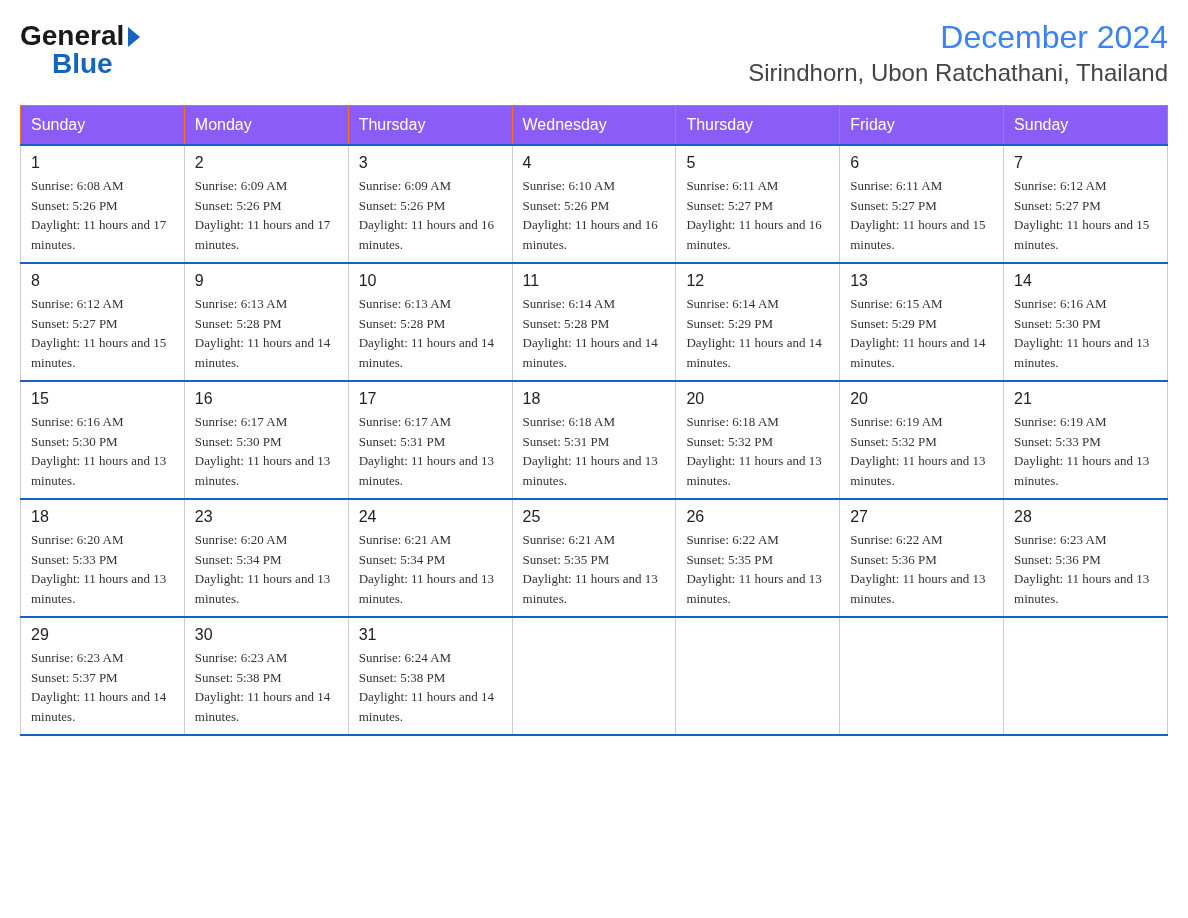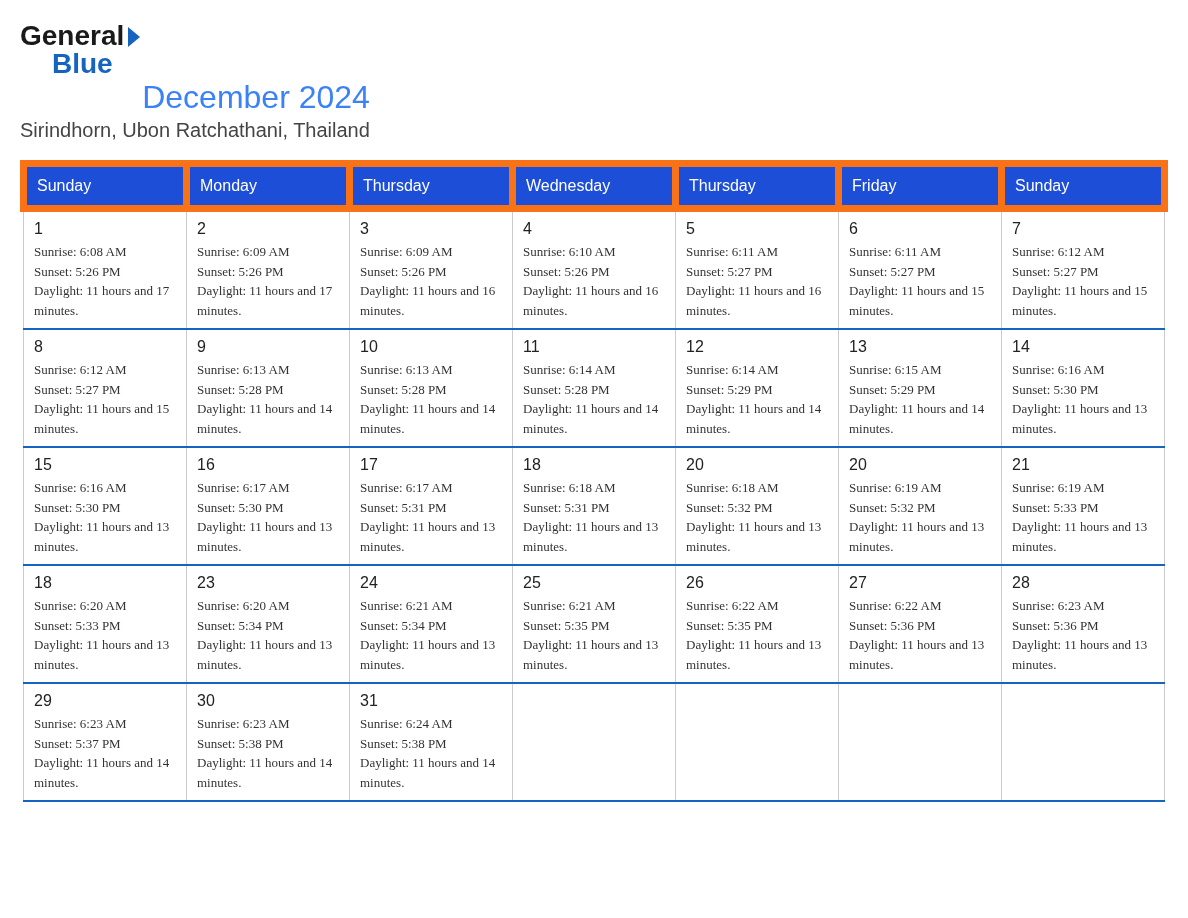--- a/index.html
+++ b/index.html
@@ -8,21 +8,20 @@
       background: #fff;
       width: 1188px;
       min-height: 918px;
       padding: 20px;
     }
     .header-area {
       display: flex;
       justify-content: space-between;
       align-items: flex-start;
       margin-bottom: 18px;
-      flex-direction: column;
     }
     .logo {
       display: flex;
       flex-direction: column;
       align-items: flex-start;
     }
     .logo-general {
       font-size: 28px;
       font-weight: bold;
       color: #1a1a1a;
@@ -48,36 +47,36 @@
     .title-area {
       text-align: right;
     }
     .month-title {
       font-size: 32px;
       font-weight: normal;
       color: #3b82f6;
       line-height: 1.1;
     }
     .location-title {
-      font-size: 20px;
+      font-size: 24px;
       color: #444;
       margin-top: 4px;
     }
     .calendar {
       width: 100%;
       border-collapse: collapse;
     }
     .calendar th {
-      background: #1d4ed8;
+      background: #8b5cf6;
       color: #fff;
       padding: 10px 10px;
       font-size: 16px;
       font-weight: normal;
       text-align: left;
-      border: 7px solid #f97316;
+      border: 1px solid #f97316;
     }
     .calendar td {
       vertical-align: top;
       padding: 8px 10px;
       border: 1px solid #ccc;
       width: 14.28%;
       font-size: 13px;
       color: #222;
       background: #fff;
     }

